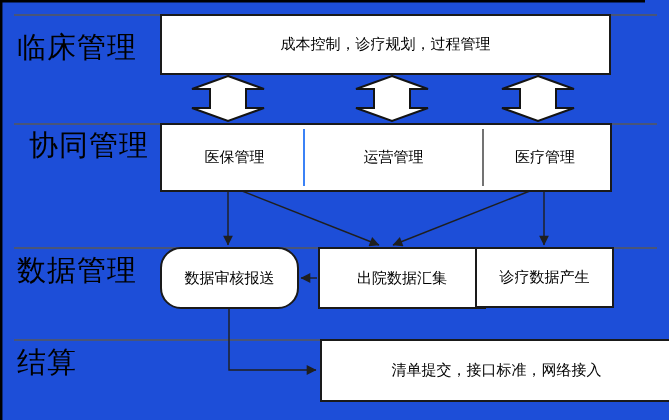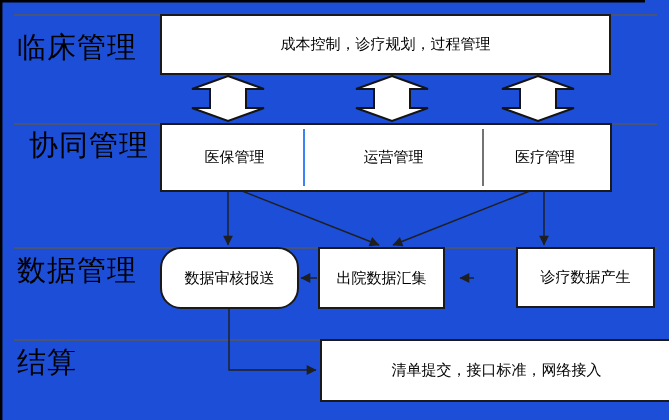--- a/index.html
+++ b/index.html
@@ -48,22 +48,22 @@
   .cell {
     display: flex;
     align-items: center;
     justify-content: center;
     box-sizing: border-box;
   }
   .cell-1 { width: 137px; }
   .cell-2 { width: 179px; border-left: 2px solid #3b82f6; }
   .cell-3 { flex: 1;      border-left: 2px solid #737373; }
   .box-audit     { left: 160px; top: 247px; width: 139px; height: 62px; border-radius: 21px; }
-  .box-discharge { left: 318px; top: 247px; width: 127px; height: 62px; }
-  .box-diagnosis { left: 475px; top: 247px; width: 139px; height: 61px; margin-left: 41px; }
+  .box-discharge { left: 318px; top: 247px; width: 168px; height: 62px; }
+  .box-diagnosis { left: 475px; top: 247px; width: 139px; height: 61px; }
   .box-bottom    { left: 320px; top: 339px; width: 353px; height: 63px; }
 </style>
 </head>
 <body>
 
 <div class="canvas">
 
   <svg class="layer" width="669" height="420" viewBox="0 0 669 420" xmlns="http://www.w3.org/2000/svg">
     <defs>
       <marker id="ah" viewBox="0 0 10 10" refX="9.5" refY="5" markerWidth="9" markerHeight="7" orient="auto-start-reverse">

